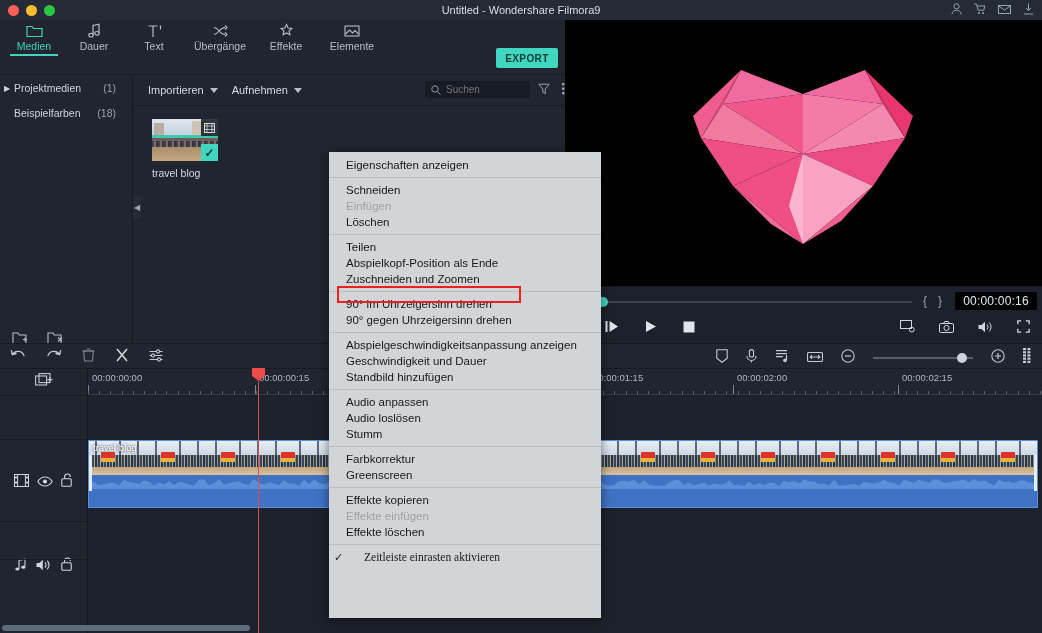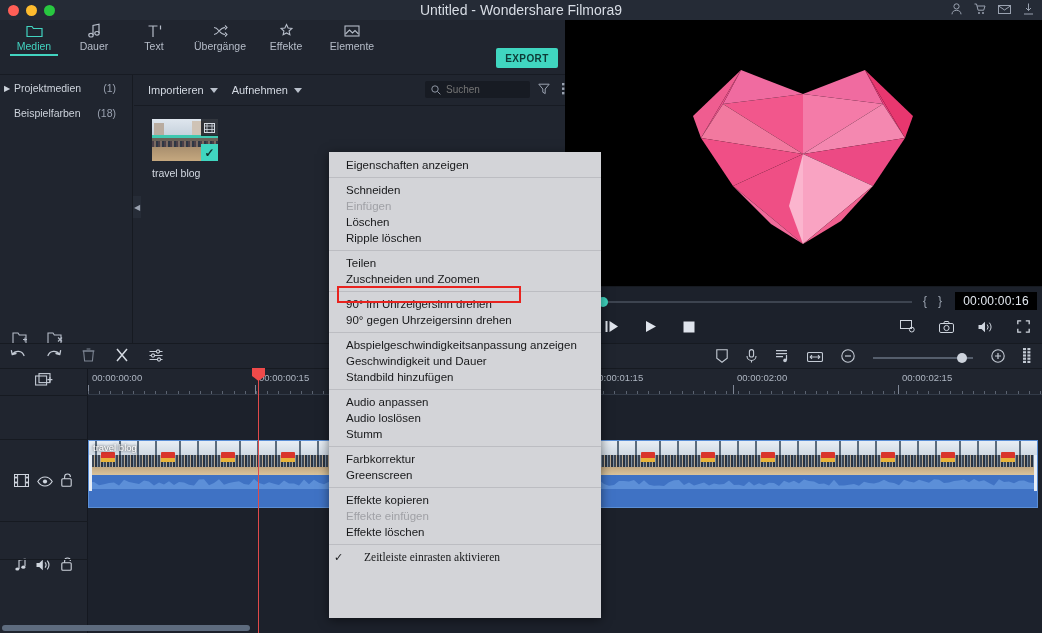--- a/index.html
+++ b/index.html
@@ -18,21 +18,21 @@
     background: #252b36;
   }
   .traffic { position: absolute; left: 8px; top: 5px; display: flex; gap: 7px; }
   .dot { width: 11px; height: 11px; border-radius: 50%; }
   .dot.red { background: #ff5f57; }
   .dot.yellow { background: #febc2e; }
   .dot.green { background: #28c840; }
   .title-text {
     position: absolute; left: 0; top: 0; width: 1042px; height: 20px;
     line-height: 20px; text-align: center;
-    color: #d8dde5; font-size: 14px;
+    color: #d8dde5; font-size: 11px;
   }
   .title-icons {
     position: absolute; right: 8px; top: 3px; display: flex; gap: 12px;
     align-items: center;
   }
   .title-icons svg { display: block; }
 
   
   .leftwrap {
     position: absolute; left: 0; top: 20px; width: 565px; height: 323px;
@@ -996,23 +996,23 @@
 
     <div class="hscroll"></div>
   </div>
 
   <div class="ctxmenu" id="ctxmenu">
       <div class="mi">Eigenschaften anzeigen</div>
       <div class="msep"></div>
       <div class="mi">Schneiden</div>
       <div class="mi disabled">Einfügen</div>
       <div class="mi">Löschen</div>
-      <div class="mi">Ripple löschen</div>
       <div class="msep"></div>
       <div class="mi">Teilen</div>
+      <div class="mi">Abspielkopf-Position als Ende</div>
       <div class="mi">Zuschneiden und Zoomen</div>
       <div class="msep"></div>
       <div class="mi">90° im Uhrzeigersinn drehen</div>
       <div class="mi">90° gegen Uhrzeigersinn drehen</div>
       <div class="msep"></div>
       <div class="mi">Abspielgeschwindigkeitsanpassung anzeigen</div>
       <div class="mi">Geschwindigkeit und Dauer</div>
       <div class="mi">Standbild hinzufügen</div>
       <div class="msep"></div>
       <div class="mi">Audio anpassen</div>

